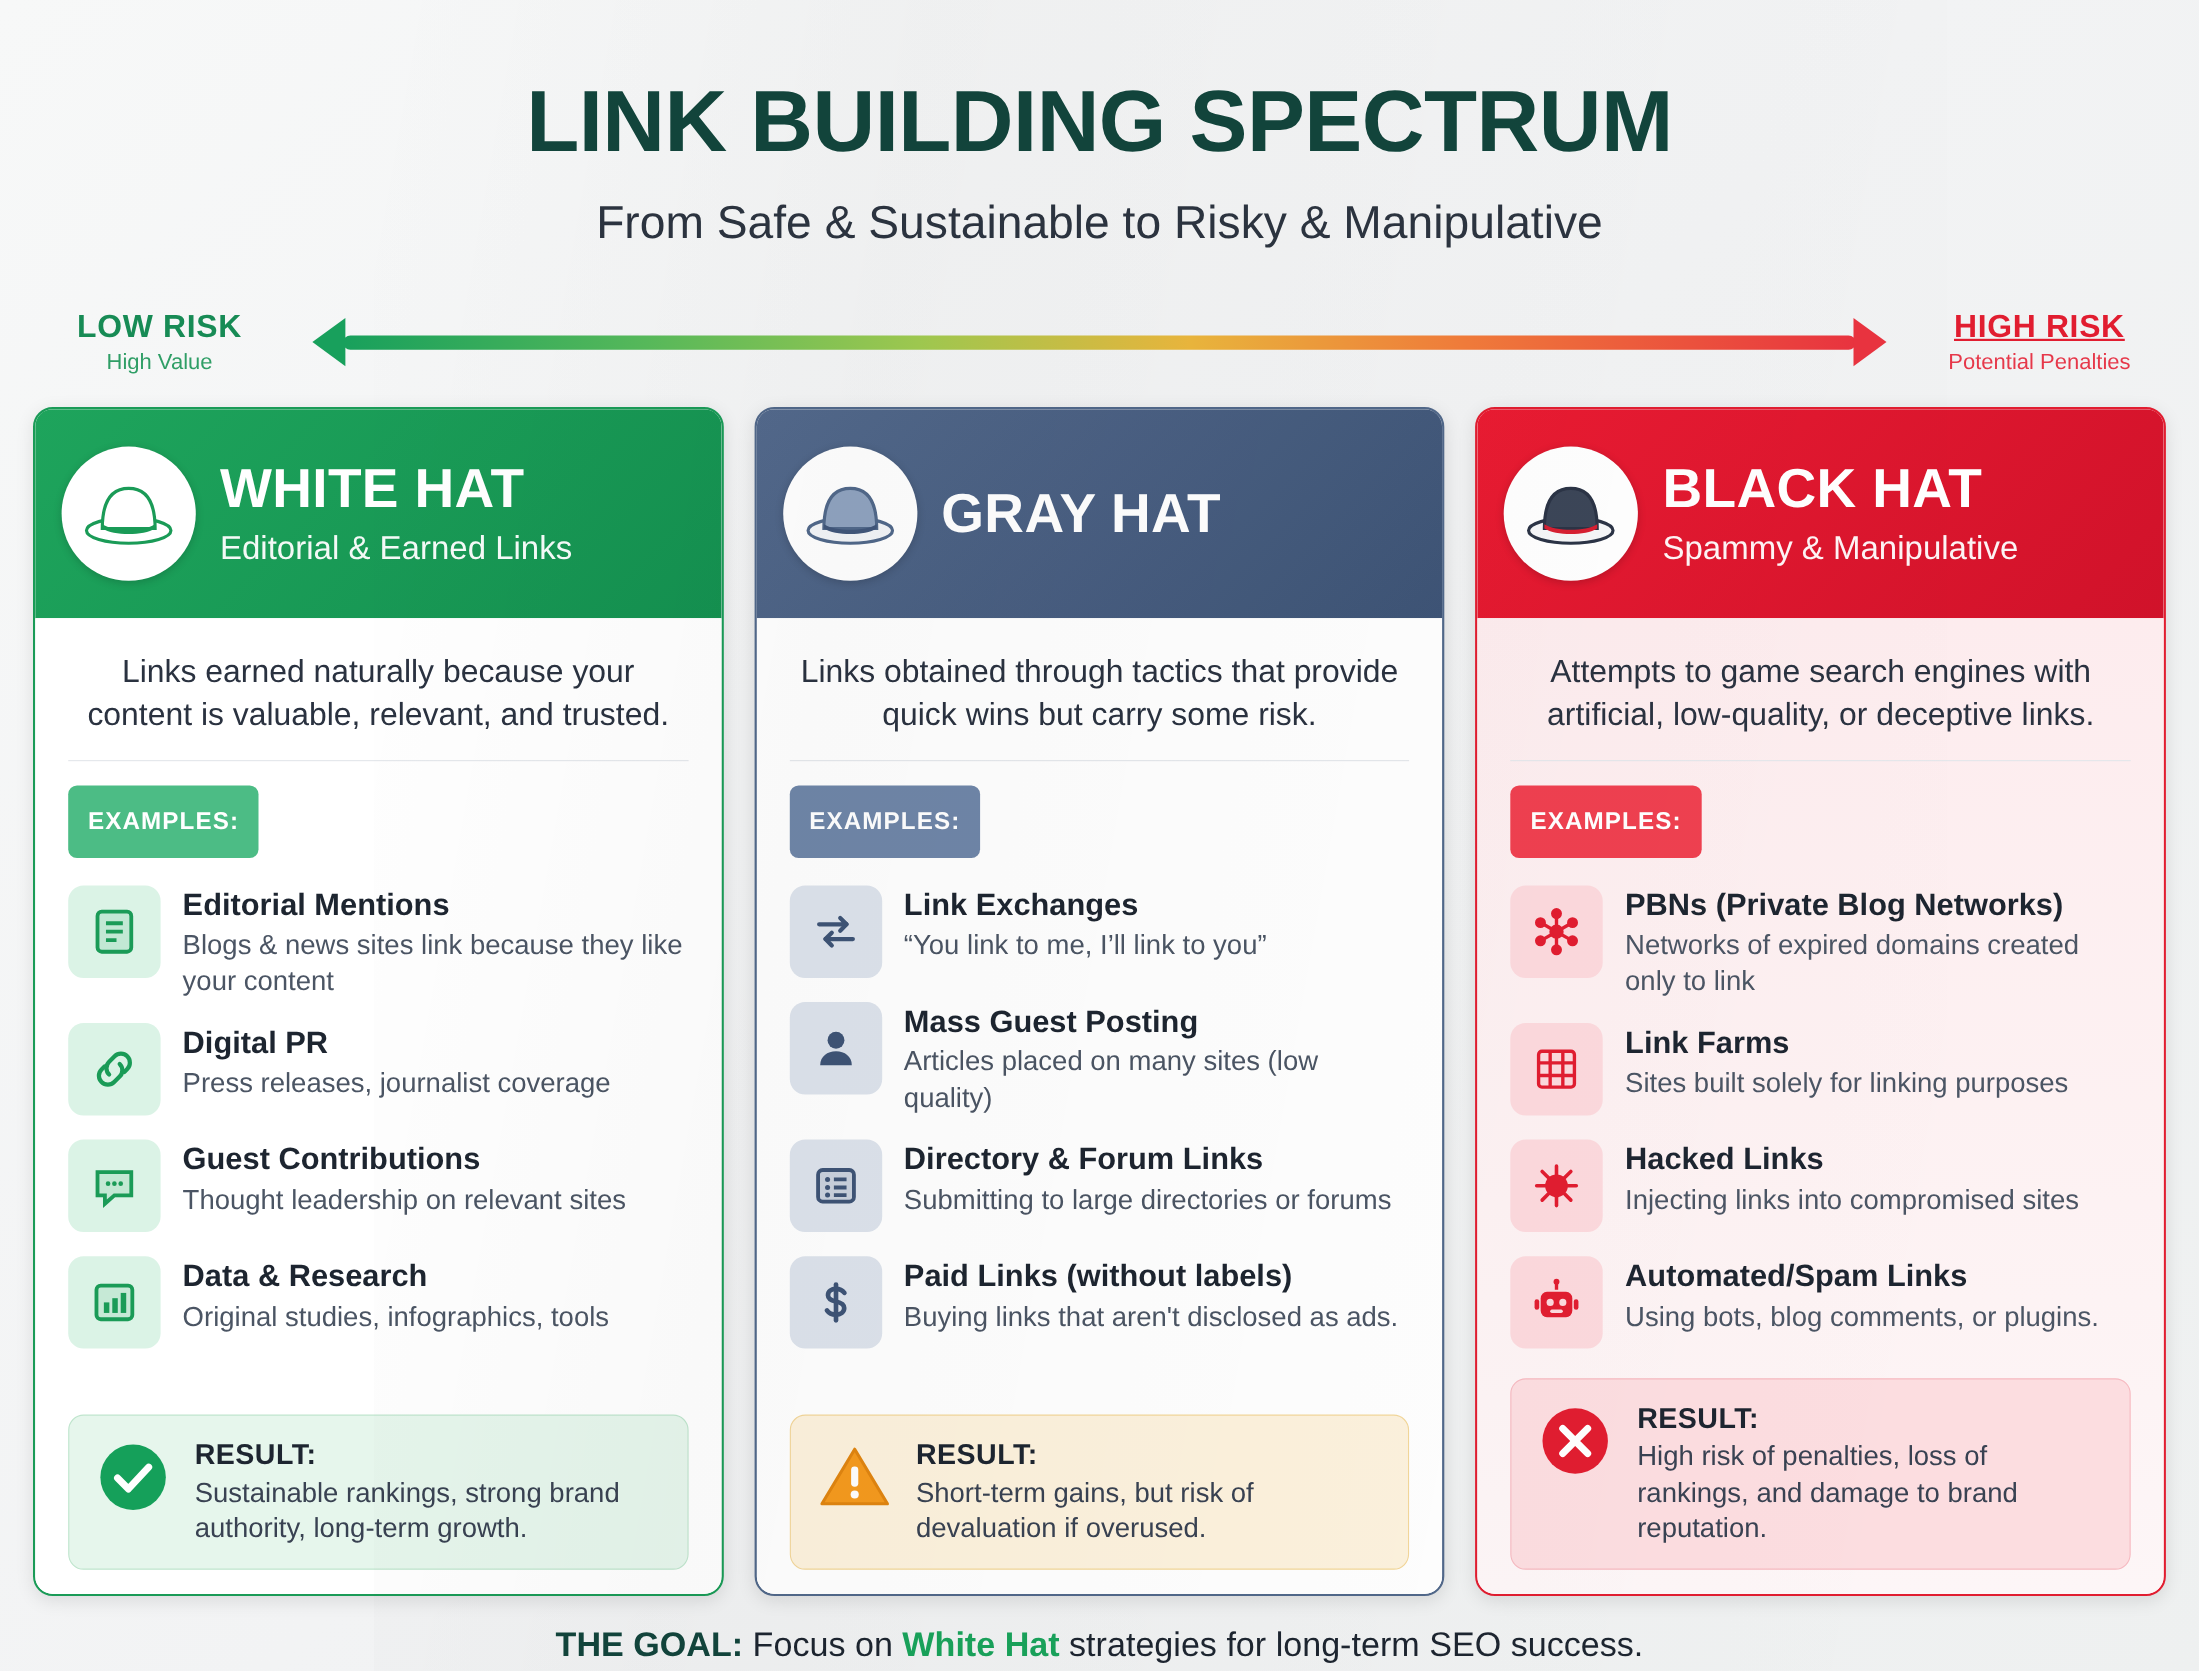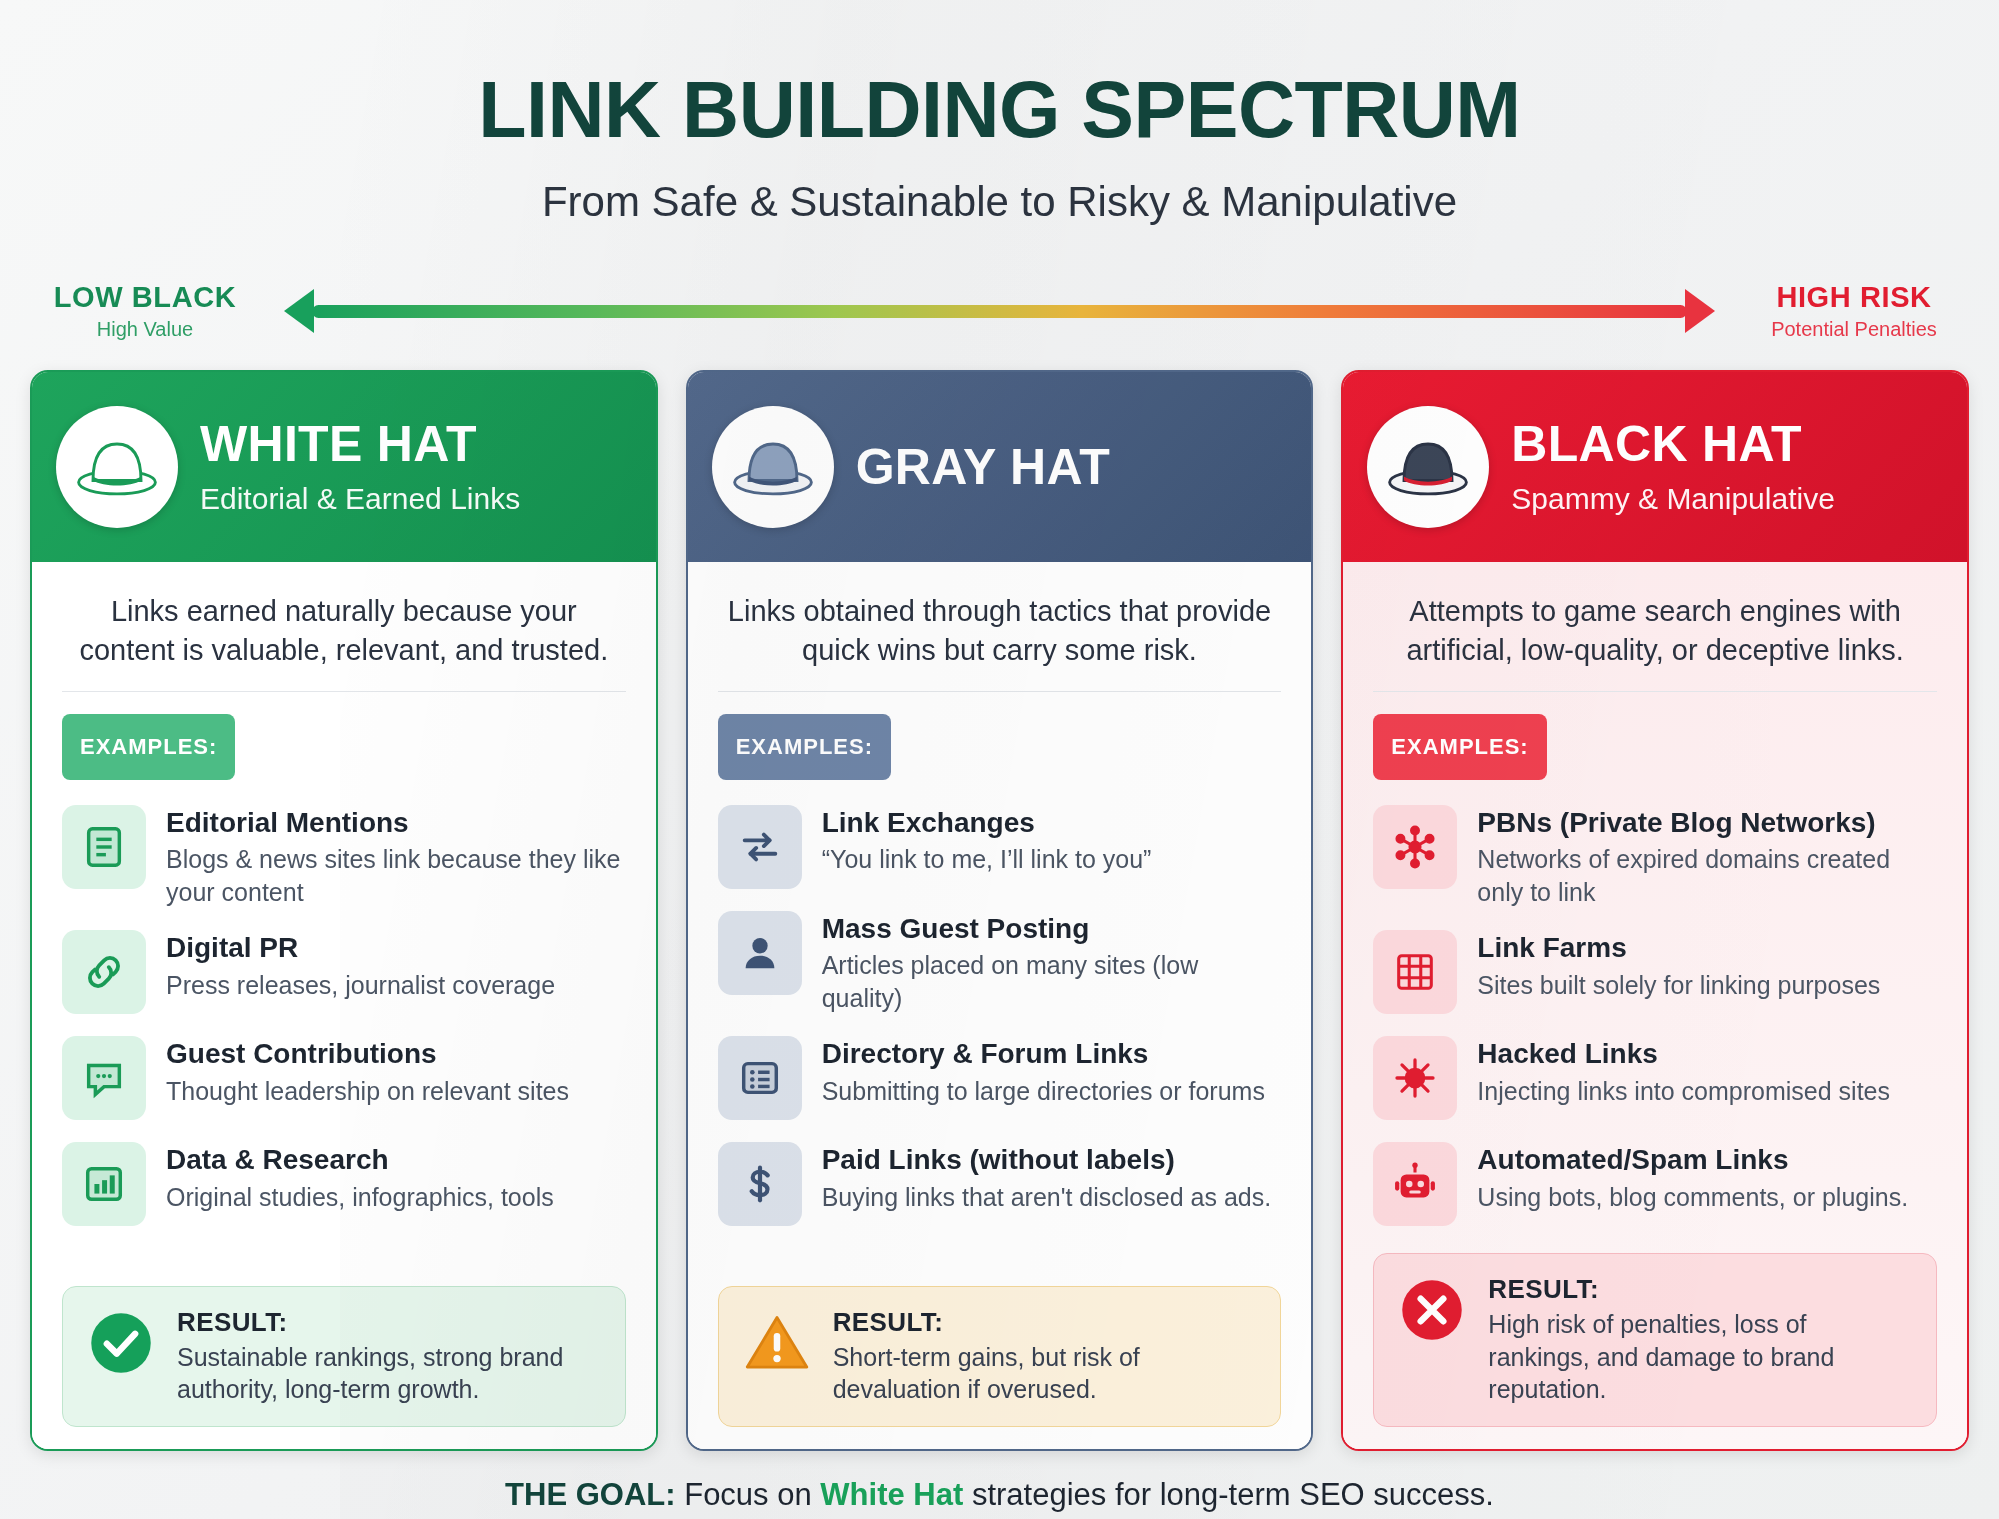--- a/index.html
+++ b/index.html
@@ -49,21 +49,21 @@
     align-items: center;
     padding: 0 30px;
   }
   .risk-label { width: 230px; text-align: center; }
   .risk-label .main {
     font-size: 29px; font-weight: 700; letter-spacing: 0.6px;
   }
   .risk-label .sub { font-size: 20px; margin-top: 4px; }
   .risk-low .main { color: #178b55; }
   .risk-low .sub { color: #2f9e66; }
-  .risk-high .main { color: #e11d30; }
+  .risk-high .main { color: #e11d30; text-decoration: underline; }
   .risk-high .sub { color: #e6384a; }
 
   .arrow-wrap {
     flex: 1;
     position: relative;
     height: 40px;
     margin: 0 24px;
     display: flex;
     align-items: center;
   }
@@ -211,21 +211,21 @@
 <body>
 
 <div class="page">
   <div class="bg-shape"></div>
 
   <h1 class="title">LINK BUILDING SPECTRUM</h1>
   <div class="subtitle">From Safe &amp; Sustainable to Risky &amp; Manipulative</div>
 
   <div class="risk-row">
     <div class="risk-label risk-low">
-      <div class="main">LOW BLACK</div>
+      <div class="main">LOW RISK</div>
       <div class="sub">High Value</div>
     </div>
     <div class="arrow-wrap">
       <div class="arrow-head arrow-left"></div>
       <div class="arrow-bar"></div>
       <div class="arrow-head arrow-right"></div>
     </div>
     <div class="risk-label risk-high">
       <div class="main">HIGH RISK</div>
       <div class="sub">Potential Penalties</div>

